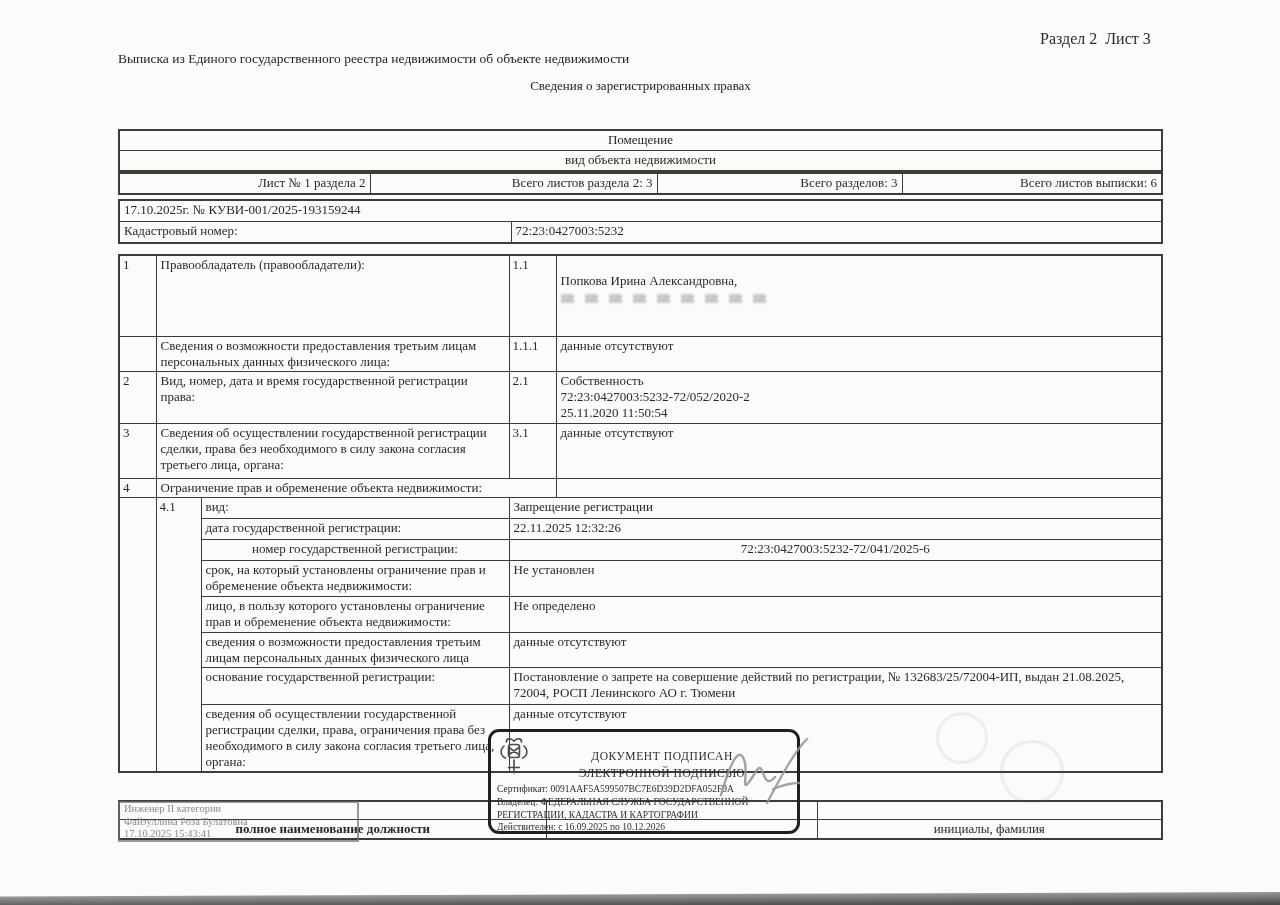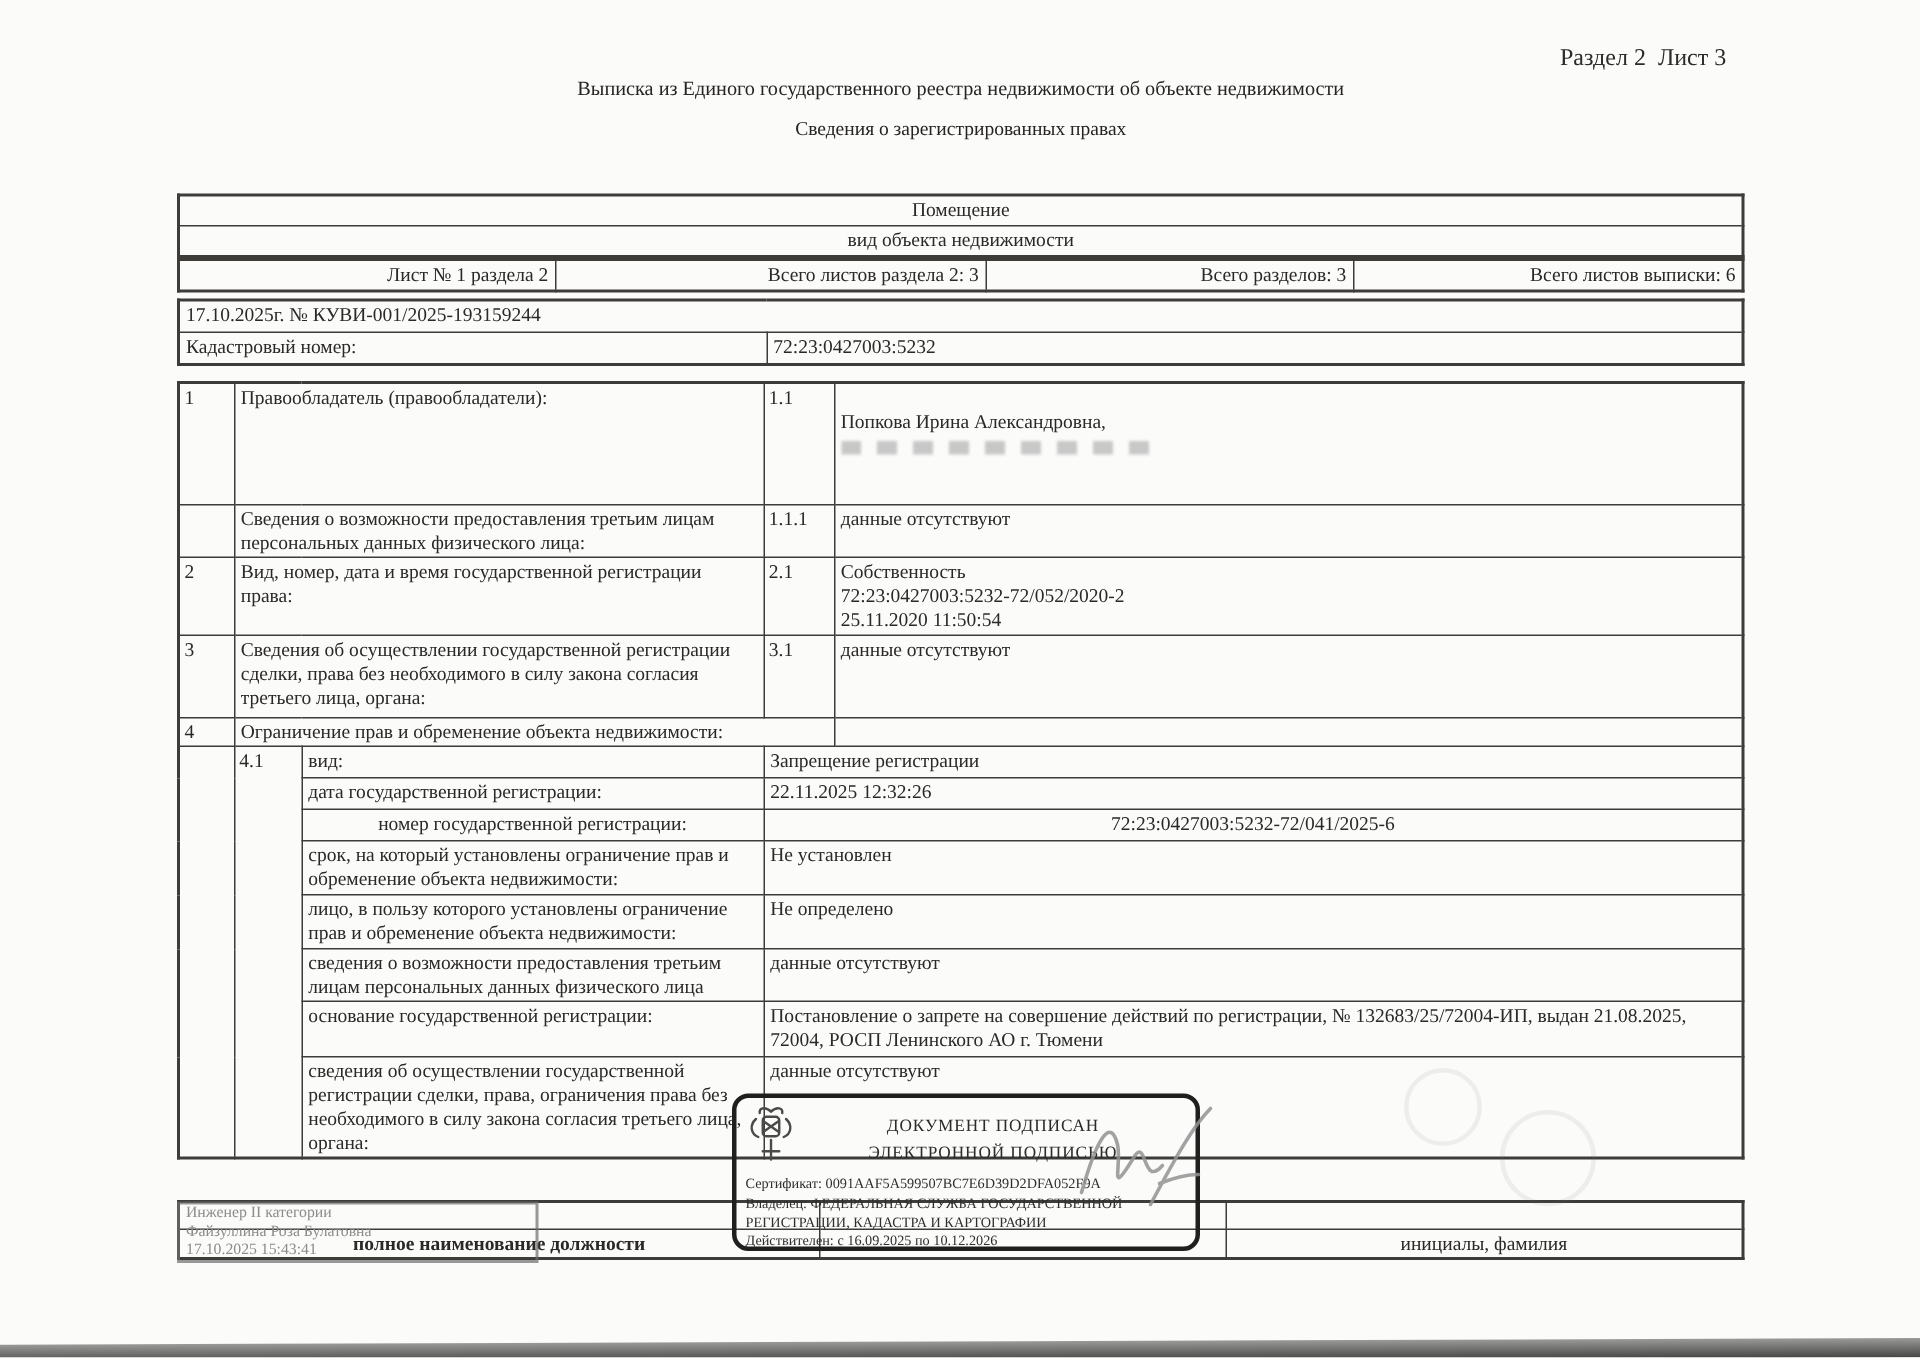--- a/index.html
+++ b/index.html
@@ -2,21 +2,21 @@
 <html><head>
 <meta charset="utf-8">
 <style>
   html,body{margin:0;padding:0;background:#ffffff;}
   .page{
     position:relative; width:1280px; height:905px; overflow:hidden;
     background:#fbfbfa; font-family:"Liberation Serif", serif; color:#262421;
   }
   
   .section-ref{position:absolute; top:30px; left:1005px; font-size:16px; white-space:pre; color:#2d2b28;margin-left:35px;}
-  .doc-title{position:absolute; top:51px; left:118px; width:1045px; text-align:center; font-size:13.5px;}
+  .doc-title{position:absolute; top:51px; left:118px; width:1045px; font-size:13.5px;}
   .doc-subtitle{position:absolute; top:78px; left:118px; width:1045px; text-align:center; font-size:13px;}
 
   
   table.t{border-collapse:collapse; table-layout:fixed; position:absolute; left:118px; width:1045px;
           font-size:13px; color:#2b2926;margin-top:32px;}
   table.t td{border:1px solid #3e3c39; vertical-align:top; padding:1px 4px; overflow:hidden;}
   table.t{border:2px solid #3e3c39;}
 
   .obj-table{top:97px;}
   .obj-table td{text-align:center; height:17px;}
@@ -45,21 +45,21 @@
 
   .signer-box{
     position:absolute; left:118px; top:801px; width:229px; height:37px;
     border:2px solid rgba(110,110,110,.7); color:#8b8b8b; font-size:10.5px;
     line-height:1.2; padding:0 4px; overflow:hidden;
   }
   .stamp{
     position:absolute; left:488px; top:729px; width:294px; height:91px;
     border:3px solid #1f1f1f; border-radius:11px; padding:4px 6px; background:transparent;
   }
-  .stamp-head{display:flex; align-items:center;}
+  .stamp-head{display:flex; align-items:flex-end;}
   .stamp-emblem{width:36px; flex:0 0 36px;}
   .stamp-titles{flex:1; text-align:center; font-size:11.5px; letter-spacing:.6px; color:#2b2b2b; line-height:1.5; padding-top:2px;}
   .stamp-lines{font-size:9.5px; color:#2e2e2e; line-height:1.35; margin-top:1px;}
   .sig-svg{position:absolute; left:703px; top:733px;}
 
   .wm{position:absolute; border-radius:50%; border:3px solid rgba(120,120,120,.10);}
   .wm1{left:936px; top:712px; width:46px; height:46px;}
   .wm2{left:1000px; top:740px; width:58px; height:58px;}
 
   .footer-bar{position:absolute; left:0; right:0; bottom:0; height:13px;

